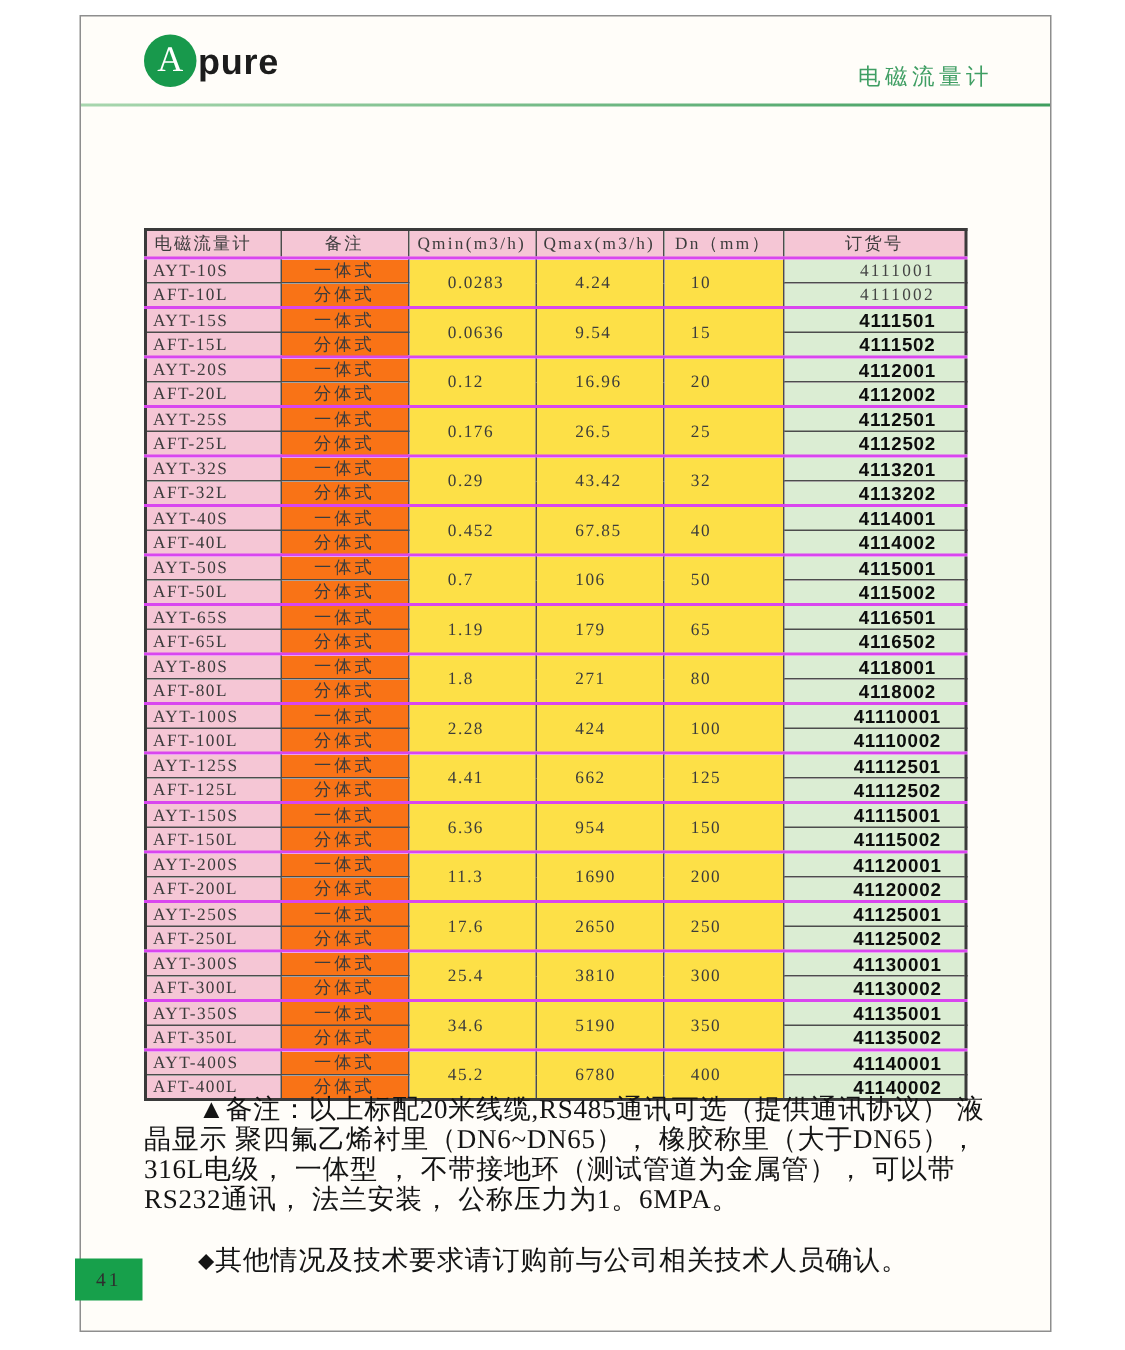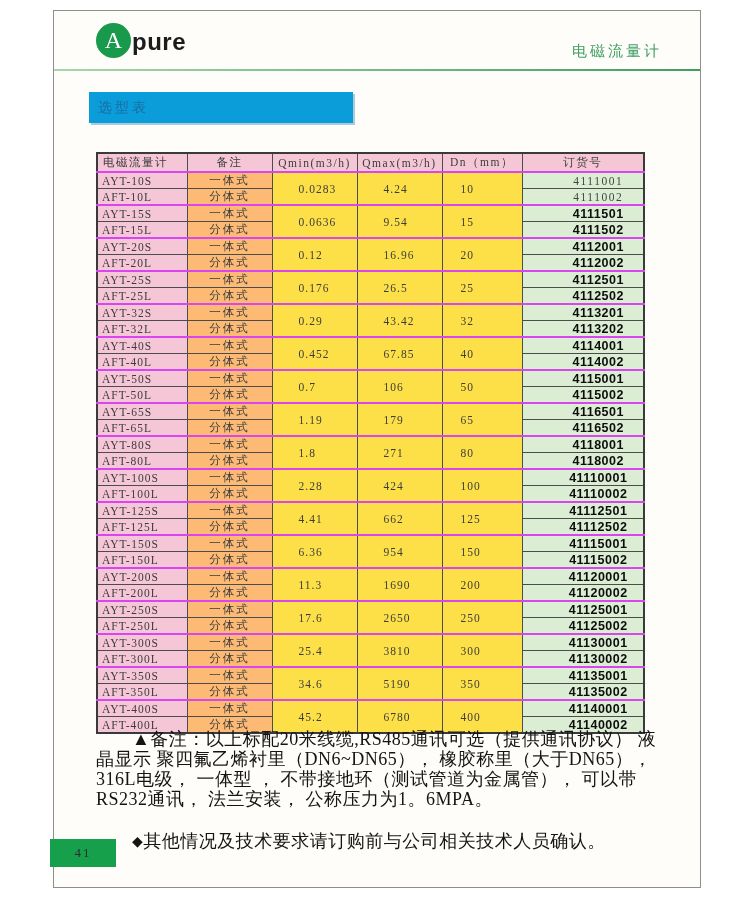--- a/index.html
+++ b/index.html
@@ -33,51 +33,48 @@
               border-collapse:collapse; table-layout:fixed;
               border:2px solid #3a3a3a; }
   th, td { border:1px solid #4c4c4c; font-size:11.5px; color:#3c3c3c;
            overflow:hidden; white-space:nowrap; }
   thead th { height:19px; background:#f5c6d5; font-weight:normal;
              letter-spacing:1.5px; text-align:center; }
   thead th.model-h { text-align:left; padding-left:5px; }
   td { height:15px; }
   tbody { border-top:2px solid #d946ef; }
   td.model { background:#f5c6d5; text-align:left; padding-left:4px; letter-spacing:1px; }
-  td.type  { background:#fdba74; text-align:center; letter-spacing:2px; }
+  td.type  { background:#f97316; text-align:center; letter-spacing:2px; }
   td.num   { background:#fde047; text-align:left; padding-left:26px; letter-spacing:1px; }
   td.dn    { padding-left:18px; }
   td.order { background:#dbedd3; text-align:center; letter-spacing:1.5px; color:#444;padding-left:31px; }
   td.order.bold { font-family:"Liberation Sans","DejaVu Sans",sans-serif;
                   font-weight:700; font-size:12.5px; color:#0d0d0d; letter-spacing:0.5px; }
 
   
   .notes { position:absolute; left:42px; top:718px; width:572px; font-size:18px;
            line-height:20px; color:#141414; letter-spacing:0.5px; }
   .notes p { text-indent:2em; }
   .notes p + p { margin-top:23px;font-family:Liberation Mono, monospace; }
 
   
-  .page-num { position:absolute; left:-4px; top:828px; width:66px; height:28px;
+  .page-num { position:absolute; left:-4px; top:828px; width:45px; height:28px;
               background:#17a04b; color:#2e2e2e; text-align:center;
               line-height:28px; font-size:13px; letter-spacing:2px; }
 </style>
 </head>
 <body>
 
 <div class="page">
 
   <div class="logo-circle">A</div>
   <div class="brand">pure</div>
   <div class="doc-title">电磁流量计</div>
   <div class="green-rule"></div>
 
-  <div class="banner">
-    <span>选型表</span>
-  </div>
 
   <table class="sel">
     <colgroup>
       <col style="width:90px">
         <col style="width:85px">
         <col style="width:85px">
       <col style="width:85px">
         <col style="width:80px">
         <col style="width:122px">
     </colgroup>

